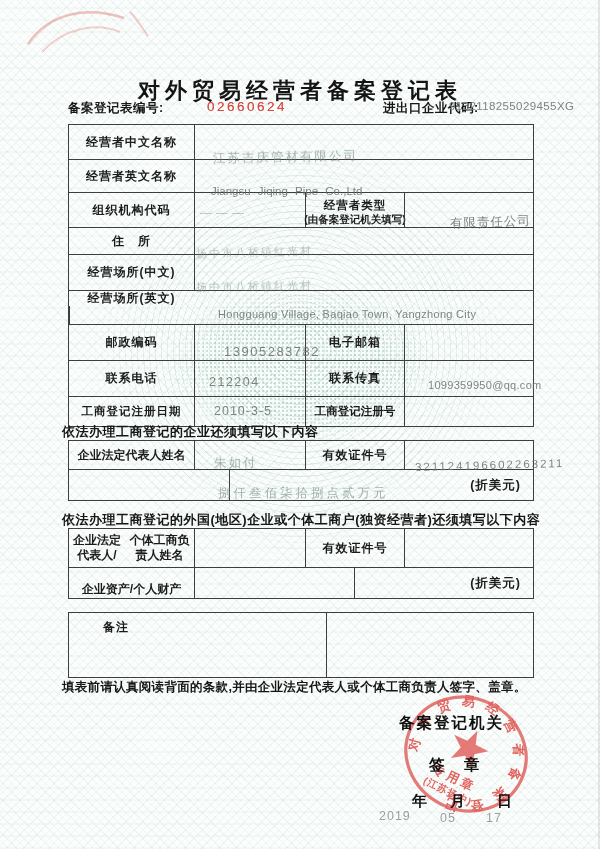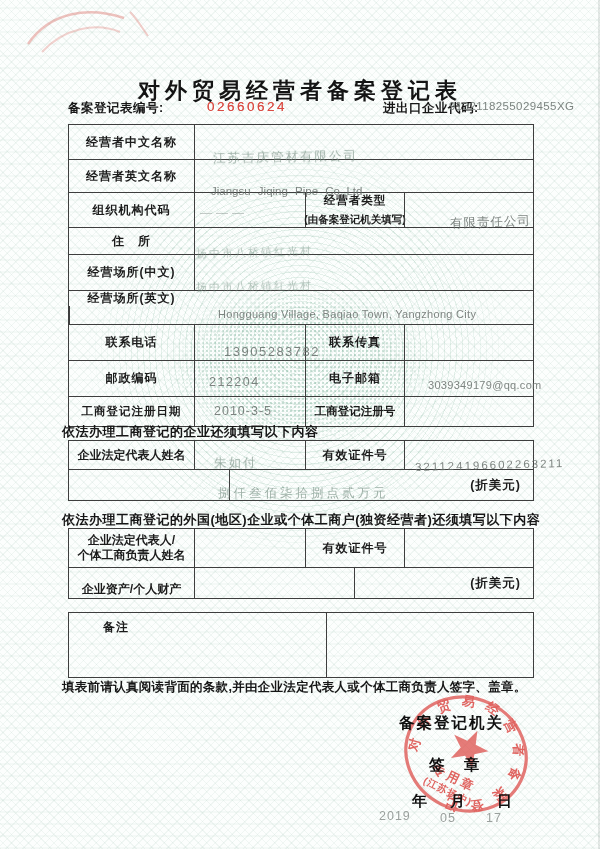--- a/index.html
+++ b/index.html
@@ -86,48 +86,48 @@
       <div class="cell c1 lab">经营者中文名称</div>
       <div class="cell cv"></div>
     </div>
     <div class="row" style="height:32px;">
       <div class="cell c1 lab">经营者英文名称</div>
       <div class="cell cv"></div>
     </div>
     <div class="row" style="height:34px;">
       <div class="cell c1 lab">组织机构代码</div>
       <div class="cell c2"></div>
-      <div class="cell c3" style="flex-direction:column;justify-content:space-between;">
+      <div class="cell c3" style="flex-direction:column;justify-content:flex-end;">
         <div class="lab2" style="font-size:11.5px;letter-spacing:1px;">经营者类型</div>
         <div class="lab2">(由备案登记机关填写)</div>
       </div>
       <div class="cell c4"></div>
     </div>
     <div class="row" style="height:26px;">
       <div class="cell c1 lab">住　所</div>
       <div class="cell cv"></div>
     </div>
     <div class="row" style="height:35px;">
       <div class="cell c1 lab">经营场所(中文)</div>
       <div class="cell cv"></div>
     </div>
     <div class="row" style="height:33px;flex-direction:column;">
       <div class="cell c1 lab">经营场所(英文)</div>
       <div class="cell cv"></div>
     </div>
     <div class="row" style="height:35px;">
+      <div class="cell c1 lab">邮政编码</div>
+      <div class="cell c2"></div>
+      <div class="cell c3 lab">电子邮箱</div>
+      <div class="cell c4"></div>
+    </div>
+    <div class="row" style="height:35px;">
       <div class="cell c1 lab">联系电话</div>
       <div class="cell c2"></div>
       <div class="cell c3 lab">联系传真</div>
-      <div class="cell c4"></div>
-    </div>
-    <div class="row" style="height:35px;">
-      <div class="cell c1 lab">邮政编码</div>
-      <div class="cell c2"></div>
-      <div class="cell c3 lab">电子邮箱</div>
       <div class="cell c4"></div>
     </div>
     <div class="row" style="height:29px;">
       <div class="cell c1 lab" style="font-size:11.5px;">工商登记注册日期</div>
       <div class="cell c2"></div>
       <div class="cell c3 lab" style="font-size:11.5px;letter-spacing:0;">工商登记注册号</div>
       <div class="cell c4"></div>
     </div>
   </div>
 
@@ -141,21 +141,21 @@
     </div>
     <div class="row" style="height:30px;">
       <div class="cell" style="width:160px;flex:none;"></div>
       <div class="cell c4 usd">(折美元)</div>
     </div>
   </div>
 
   <div class="sec-head" style="top:511px;">依法办理工商登记的外国(地区)企业或个体工商户(独资经营者)还须填写以下内容</div>
   <div class="tbl" style="top:528px;">
     <div class="row" style="height:38px;">
-      <div class="cell c1" style="flex-direction:column;">
+      <div class="cell c1" style="flex-direction:row;">
         <div class="lab" style="letter-spacing:0;">企业法定代表人/</div>
         <div class="lab" style="letter-spacing:0;">个体工商负责人姓名</div>
       </div>
       <div class="cell c2"></div>
       <div class="cell c3 lab">有效证件号</div>
       <div class="cell c4"></div>
     </div>
     <div class="row" style="height:30px;">
       <div class="cell c1 lab" style="letter-spacing:0;margin-top:12px;">企业资产/个人财产</div>
       <div class="cell" style="width:160px;flex:none;"></div>
@@ -174,21 +174,21 @@
 
   <span class="ov greenish" style="left:213px;top:149px;font-size:12.5px;letter-spacing:2px;transform:rotate(-1deg);">江苏吉庆管材有限公司</span>
   <span class="ov typed" style="left:211px;top:185px;font-size:11.5px;word-spacing:4px;">Jiangsu Jiqing Pipe Co.,Ltd</span>
   <span class="ov" style="left:200px;top:206px;font-size:12px;color:rgba(130,142,136,.5);letter-spacing:4px;">―――</span>
   <span class="ov typed" style="left:450px;top:214px;font-size:12.5px;letter-spacing:1px;transform:rotate(-2deg);">有限责任公司</span>
   <span class="ov vfaint" style="left:196px;top:245px;font-size:11px;letter-spacing:2px;transform:rotate(-1.5deg);">扬中市八桥镇红光村</span>
   <span class="ov vfaint" style="left:196px;top:279px;font-size:11px;letter-spacing:2px;transform:rotate(-1deg);">扬中市八桥镇红光村</span>
   <span class="ov typed" style="left:218px;top:308px;font-size:11px;letter-spacing:.3px;">Hongguang Village, Baqiao Town, Yangzhong City</span>
   <span class="ov typed" style="left:224px;top:344px;font-size:13px;letter-spacing:1.5px;">13905283782</span>
   <span class="ov typed" style="left:209px;top:375px;font-size:12.5px;letter-spacing:1.5px;">212204</span>
-  <span class="ov typed" style="left:428px;top:379px;font-size:11px;letter-spacing:.3px;">3039349179@qq.com</span>
+  <span class="ov typed" style="left:428px;top:379px;font-size:11px;letter-spacing:.3px;">1099359950@qq.com</span>
   <span class="ov typed" style="left:214px;top:404px;font-size:12.5px;letter-spacing:1px;">2010-3-5</span>
   <span class="ov greenish" style="left:214px;top:455px;font-size:12.5px;letter-spacing:2px;transform:rotate(-1deg);">朱如付</span>
   <span class="ov typed" style="left:415px;top:459px;font-size:11.5px;letter-spacing:2px;transform:rotate(-1.5deg);">321124196602263211</span>
   <span class="ov greenish" style="left:218px;top:486px;font-size:12.5px;letter-spacing:3px;width:172px;white-space:normal;line-height:14px;">捌仟叁佰柒拾捌点贰万元</span>
 
   <div class="authority">备案登记机关</div>
   <div class="seal">签　章</div>
   <span class="ymd" style="left:412px;">年</span>
   <span class="ymd" style="left:450px;">月</span>
   <span class="ymd" style="left:497px;">日</span>

